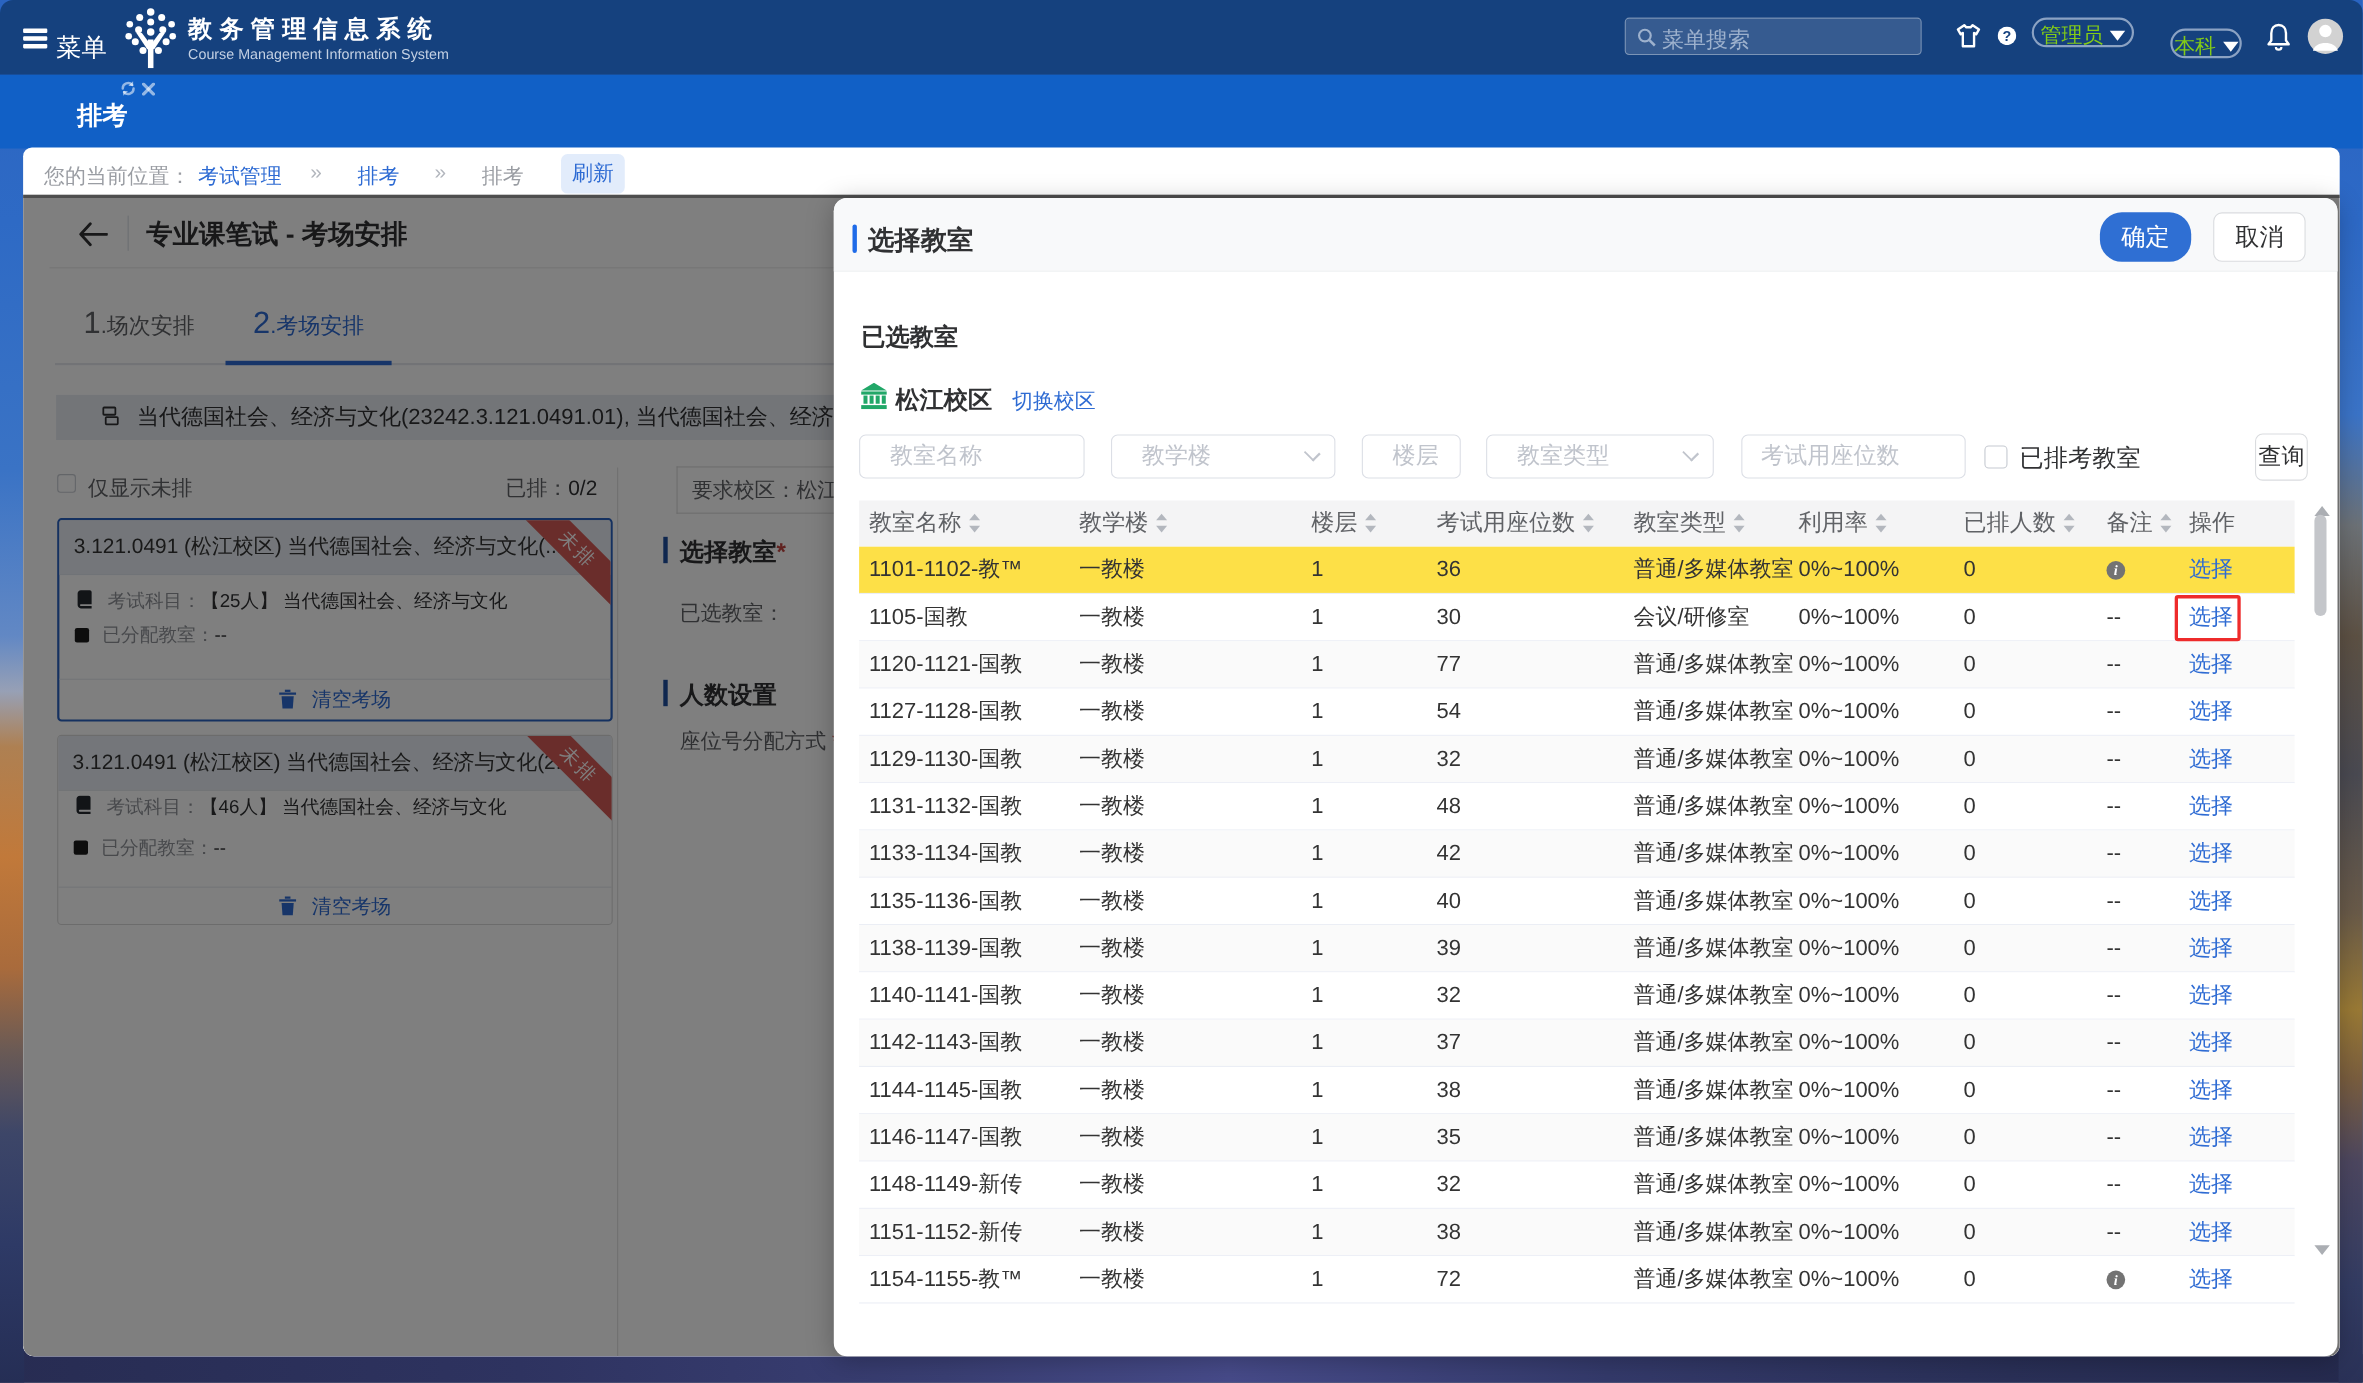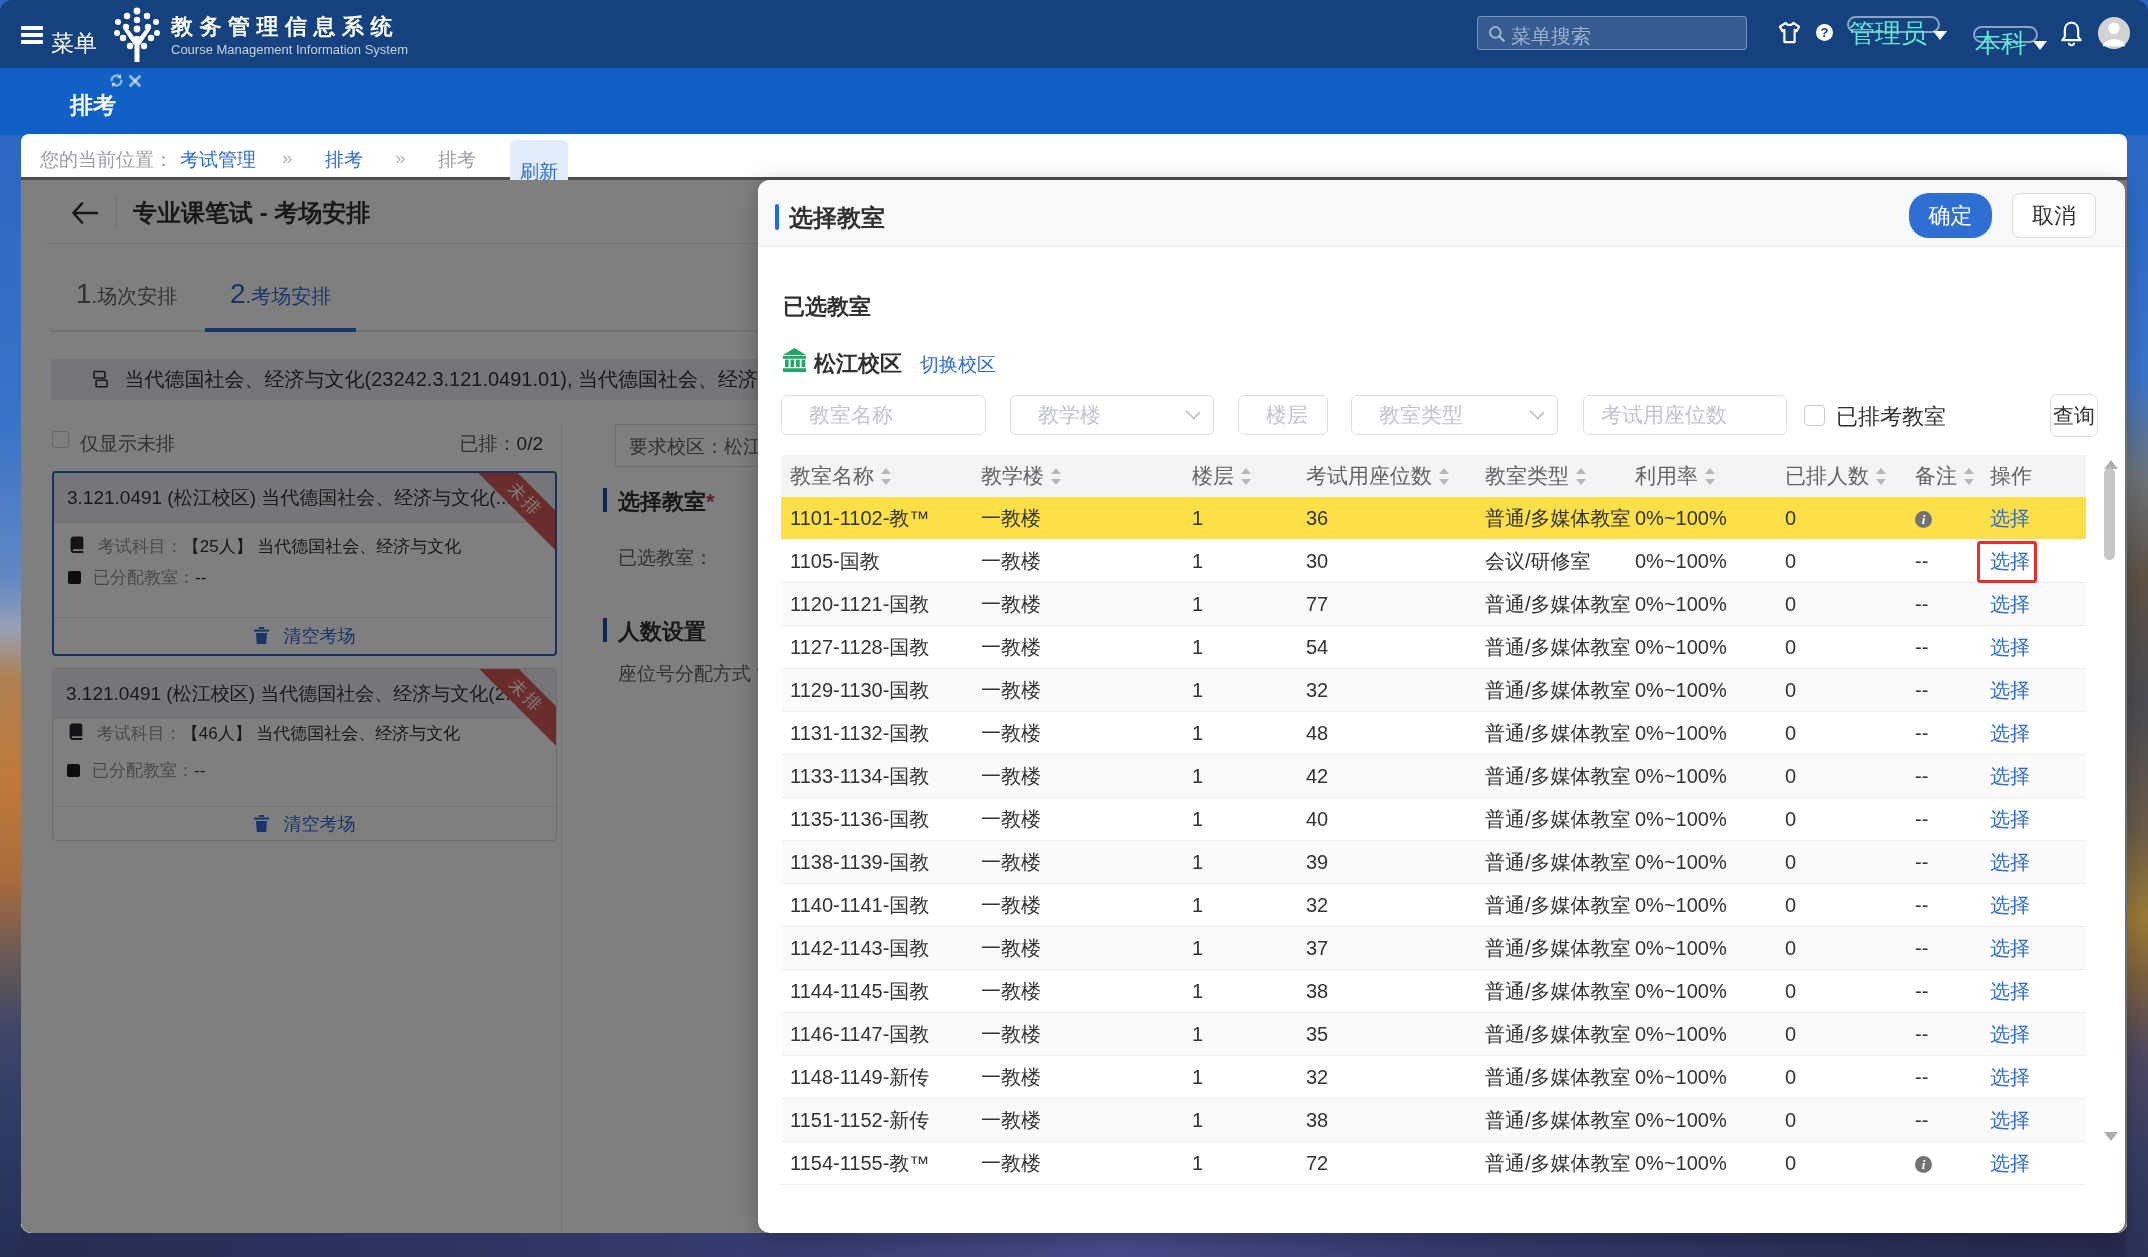--- a/index.html
+++ b/index.html
@@ -16,21 +16,21 @@
 
 .hdr { position:absolute; left:0; top:0; width:2148px; height:68px; background:#15417e; border-radius:12px 12px 0 0; color:#fff; }
 .hdr .burger { position:absolute; left:21px; top:26px; width:22px; height:19px; }
 .hdr .burger span { display:block; height:4px; background:#fff; border-radius:1px; margin-bottom:3px; }
 .hdr .menu-txt { position:absolute; left:51px; top:28px; font-size:23px; color:#fff; }
 .hdr .logo { position:absolute; left:113px; top:6px; }
 .hdr .cn-title { position:absolute; left:171px; top:12px; font-size:22px; font-weight:bold; letter-spacing:6.5px; color:#fff; }
 .hdr .en-title { position:absolute; left:171px; top:42px; font-size:13px; color:#c3d0e3; }
 .searchbox { position:absolute; left:1477px; top:16px; width:270px; height:34px; background:rgba(255,255,255,0.14); border:1px solid rgba(255,255,255,0.35); border-radius:4px; }
 .searchbox .ph { position:absolute; left:33px; top:6px; font-size:20px; color:#9db1cd; }
-.pill { position:absolute; height:17px; white-space:nowrap; border:2px solid #8ba2c3; border-radius:17px; color:#5eead4; font-size:26px; line-height:30px; text-align:center; top:16px; }
+.pill { position:absolute; height:27px; white-space:nowrap; border:2px solid #8ba2c3; border-radius:17px; color:#84cc16; font-size:19px; line-height:30px; text-align:center; top:16px; }
 .pill .tri { display:inline-block; width:0; height:0; border-left:7px solid transparent; border-right:7px solid transparent; border-top:9px solid #fff; margin-left:6px; vertical-align:middle; }
 .hicon { position:absolute; top:16px; color:#fff; }
 
 
 .tabbar { position:absolute; left:0; top:68px; width:2148px; height:67px; background:#1160c6; }
 .tabbar .tab-name { position:absolute; left:70px; top:22px; font-size:23px; font-weight:bold; color:#fff; }
 
 
 .panel { position:absolute; left:21px; top:134px; width:2106px; height:1099px; background:#fff; border-radius:8px 8px 10px 10px; }
 .crumb { position:absolute; left:0; top:0; width:100%; height:46px; font-size:19px; border-bottom:3px solid #4e4e4e; }
@@ -196,21 +196,21 @@
 </div>
 
 <div class="panel">
   <div class="crumb">
     <span style="position:absolute;left:19px;top:13px;color:#9a9da3;">您的当前位置：</span>
     <span style="position:absolute;left:159px;top:13px;color:#2e6bd3;">考试管理</span>
     <span style="position:absolute;left:261px;top:13px;color:#b2b6bd;">»</span>
     <span style="position:absolute;left:304px;top:13px;color:#2e6bd3;">排考</span>
     <span style="position:absolute;left:374px;top:13px;color:#b2b6bd;">»</span>
     <span style="position:absolute;left:417px;top:13px;color:#9a9da3;">排考</span>
-    <span style="position:absolute;left:489px;top:6px;color:#2e6bd3;background:#e2ecfb;border-radius:6px;padding:19px 10px;">刷新</span>
+    <span style="position:absolute;left:489px;top:6px;color:#2e6bd3;background:#e2ecfb;border-radius:6px;padding:5px 10px;">刷新</span>
   </div>
   <div class="content">
 
     <div class="back-arrow">
       <svg width="27" height="24" viewBox="0 0 34 30">
           <path d="M14 3 L3 15 L14 27 M3 15 L33 15" fill="none" stroke="#303133" stroke-width="3.2" stroke-linecap="round" stroke-linejoin="round"></path>
         </svg>
     </div>
     <div class="vdiv"></div>
     <div class="pg-title">专业课笔试 - 考场安排</div>

